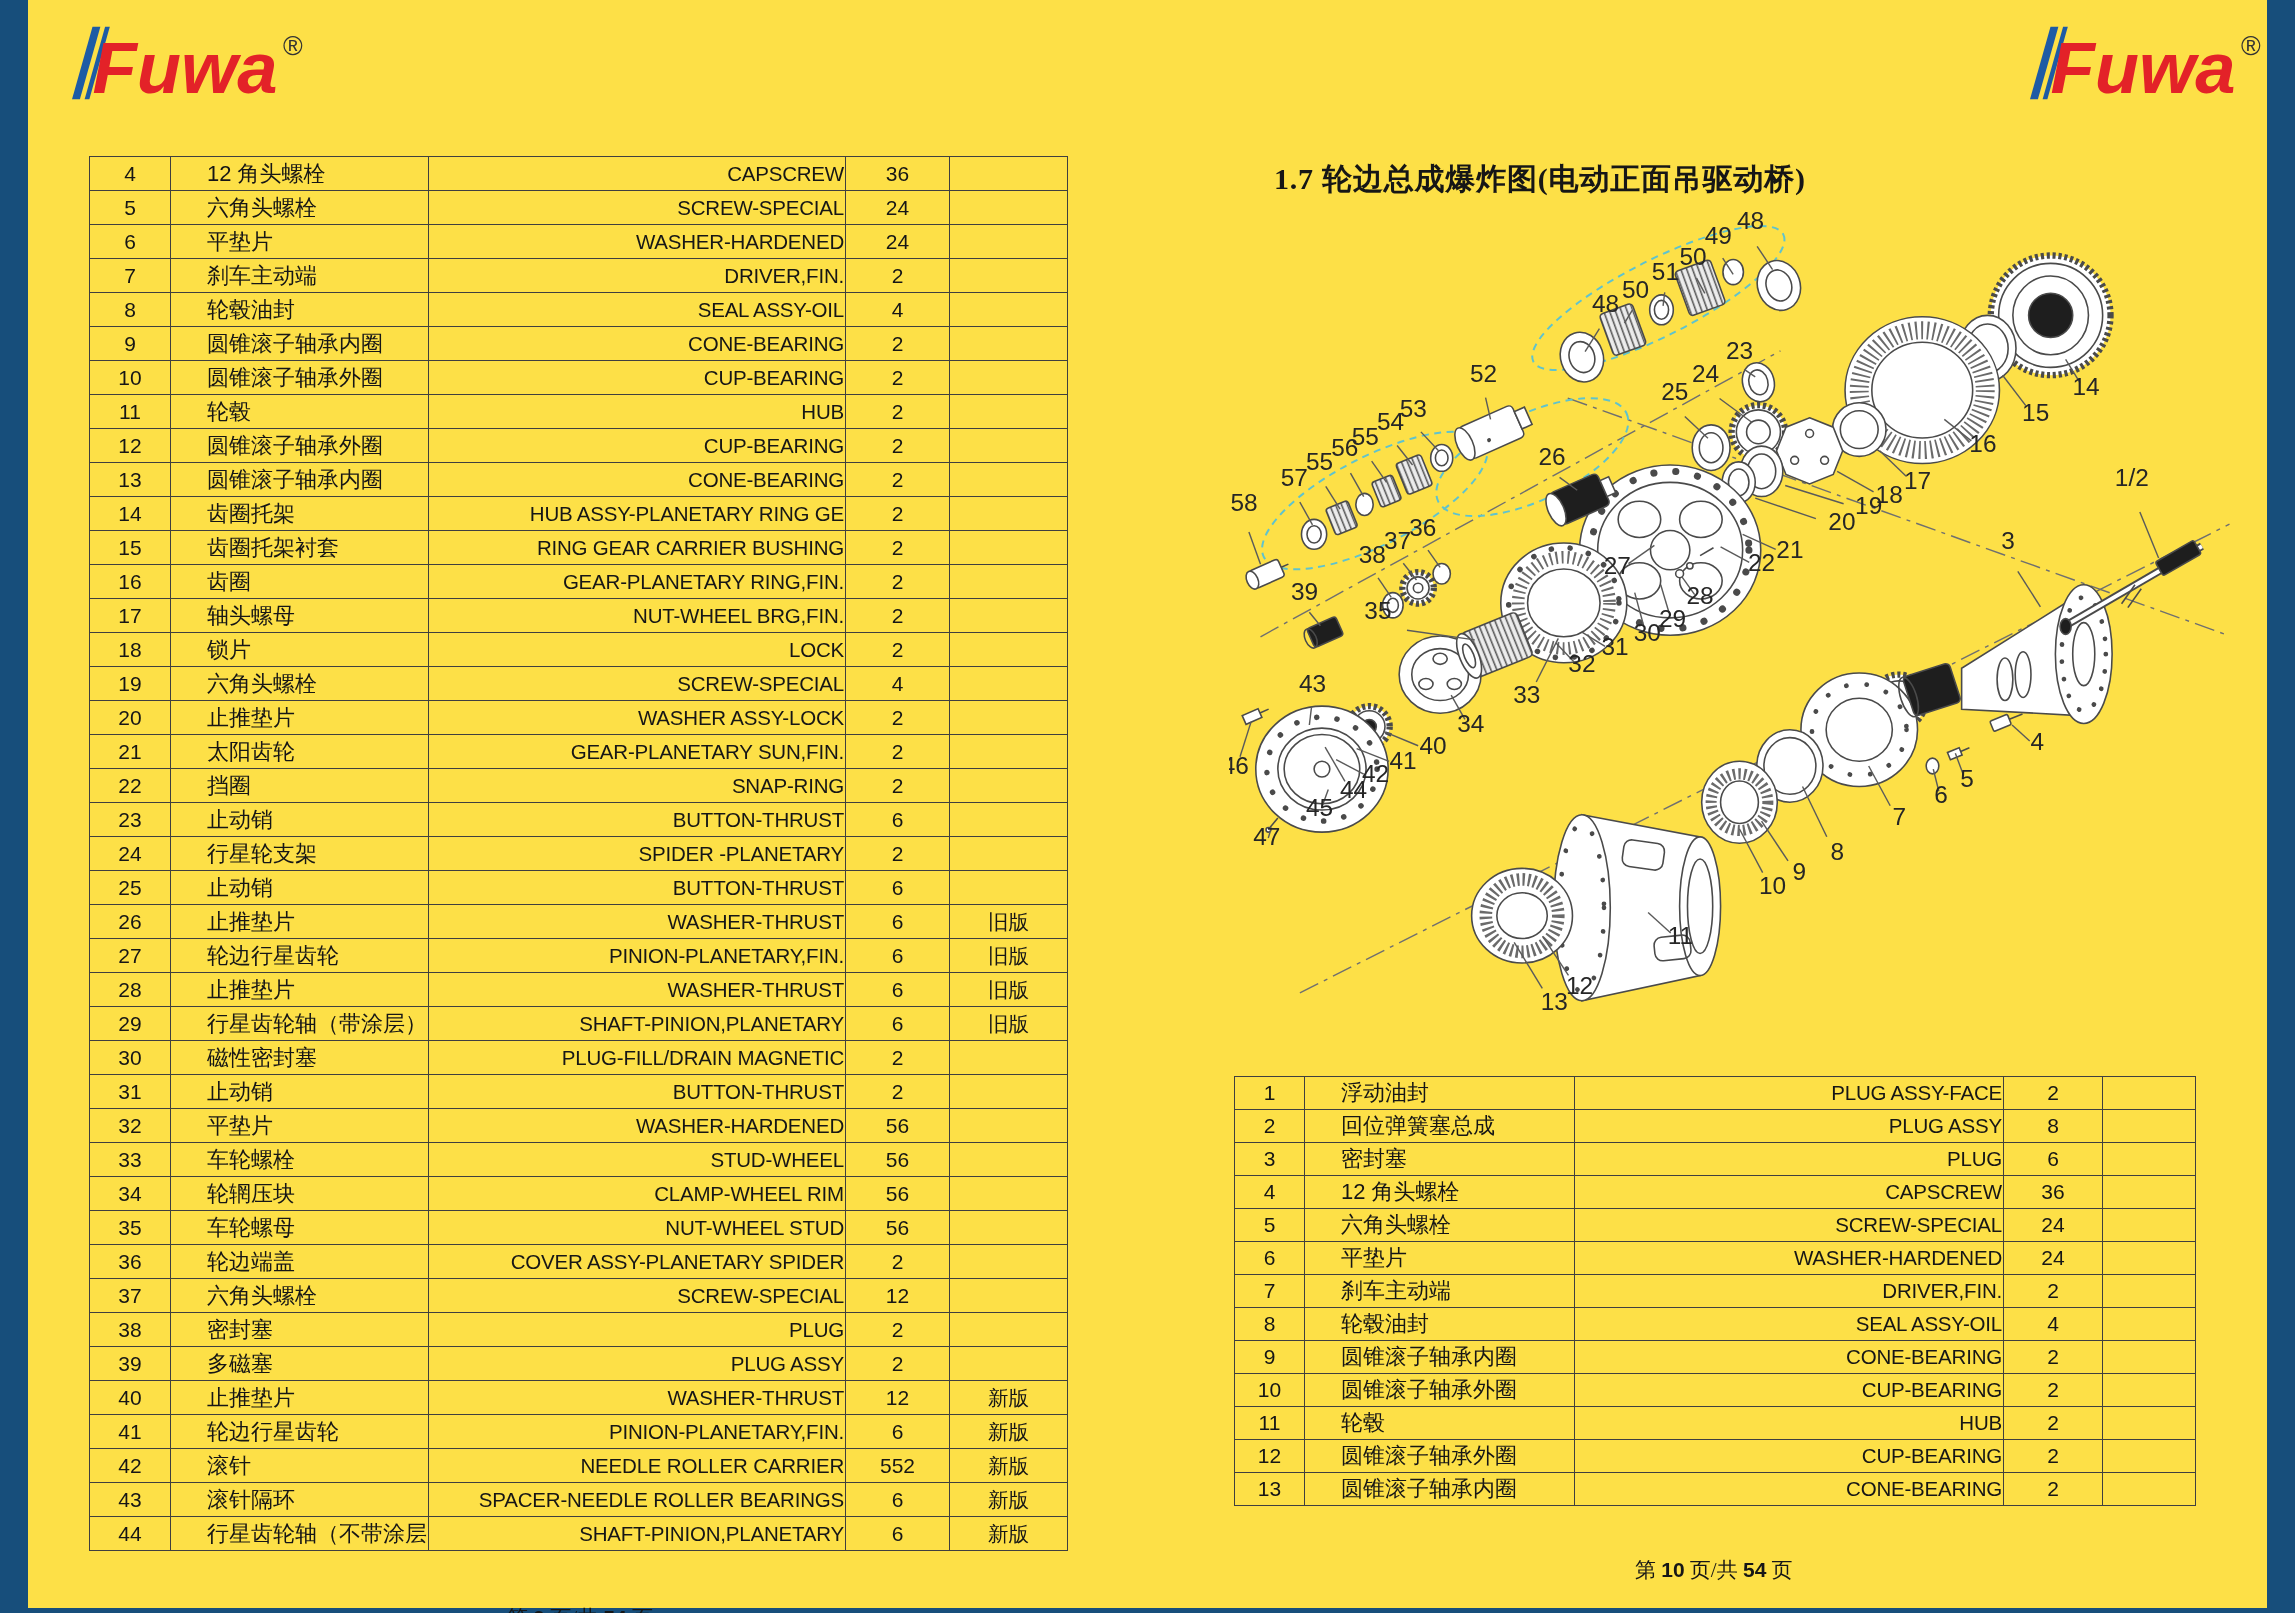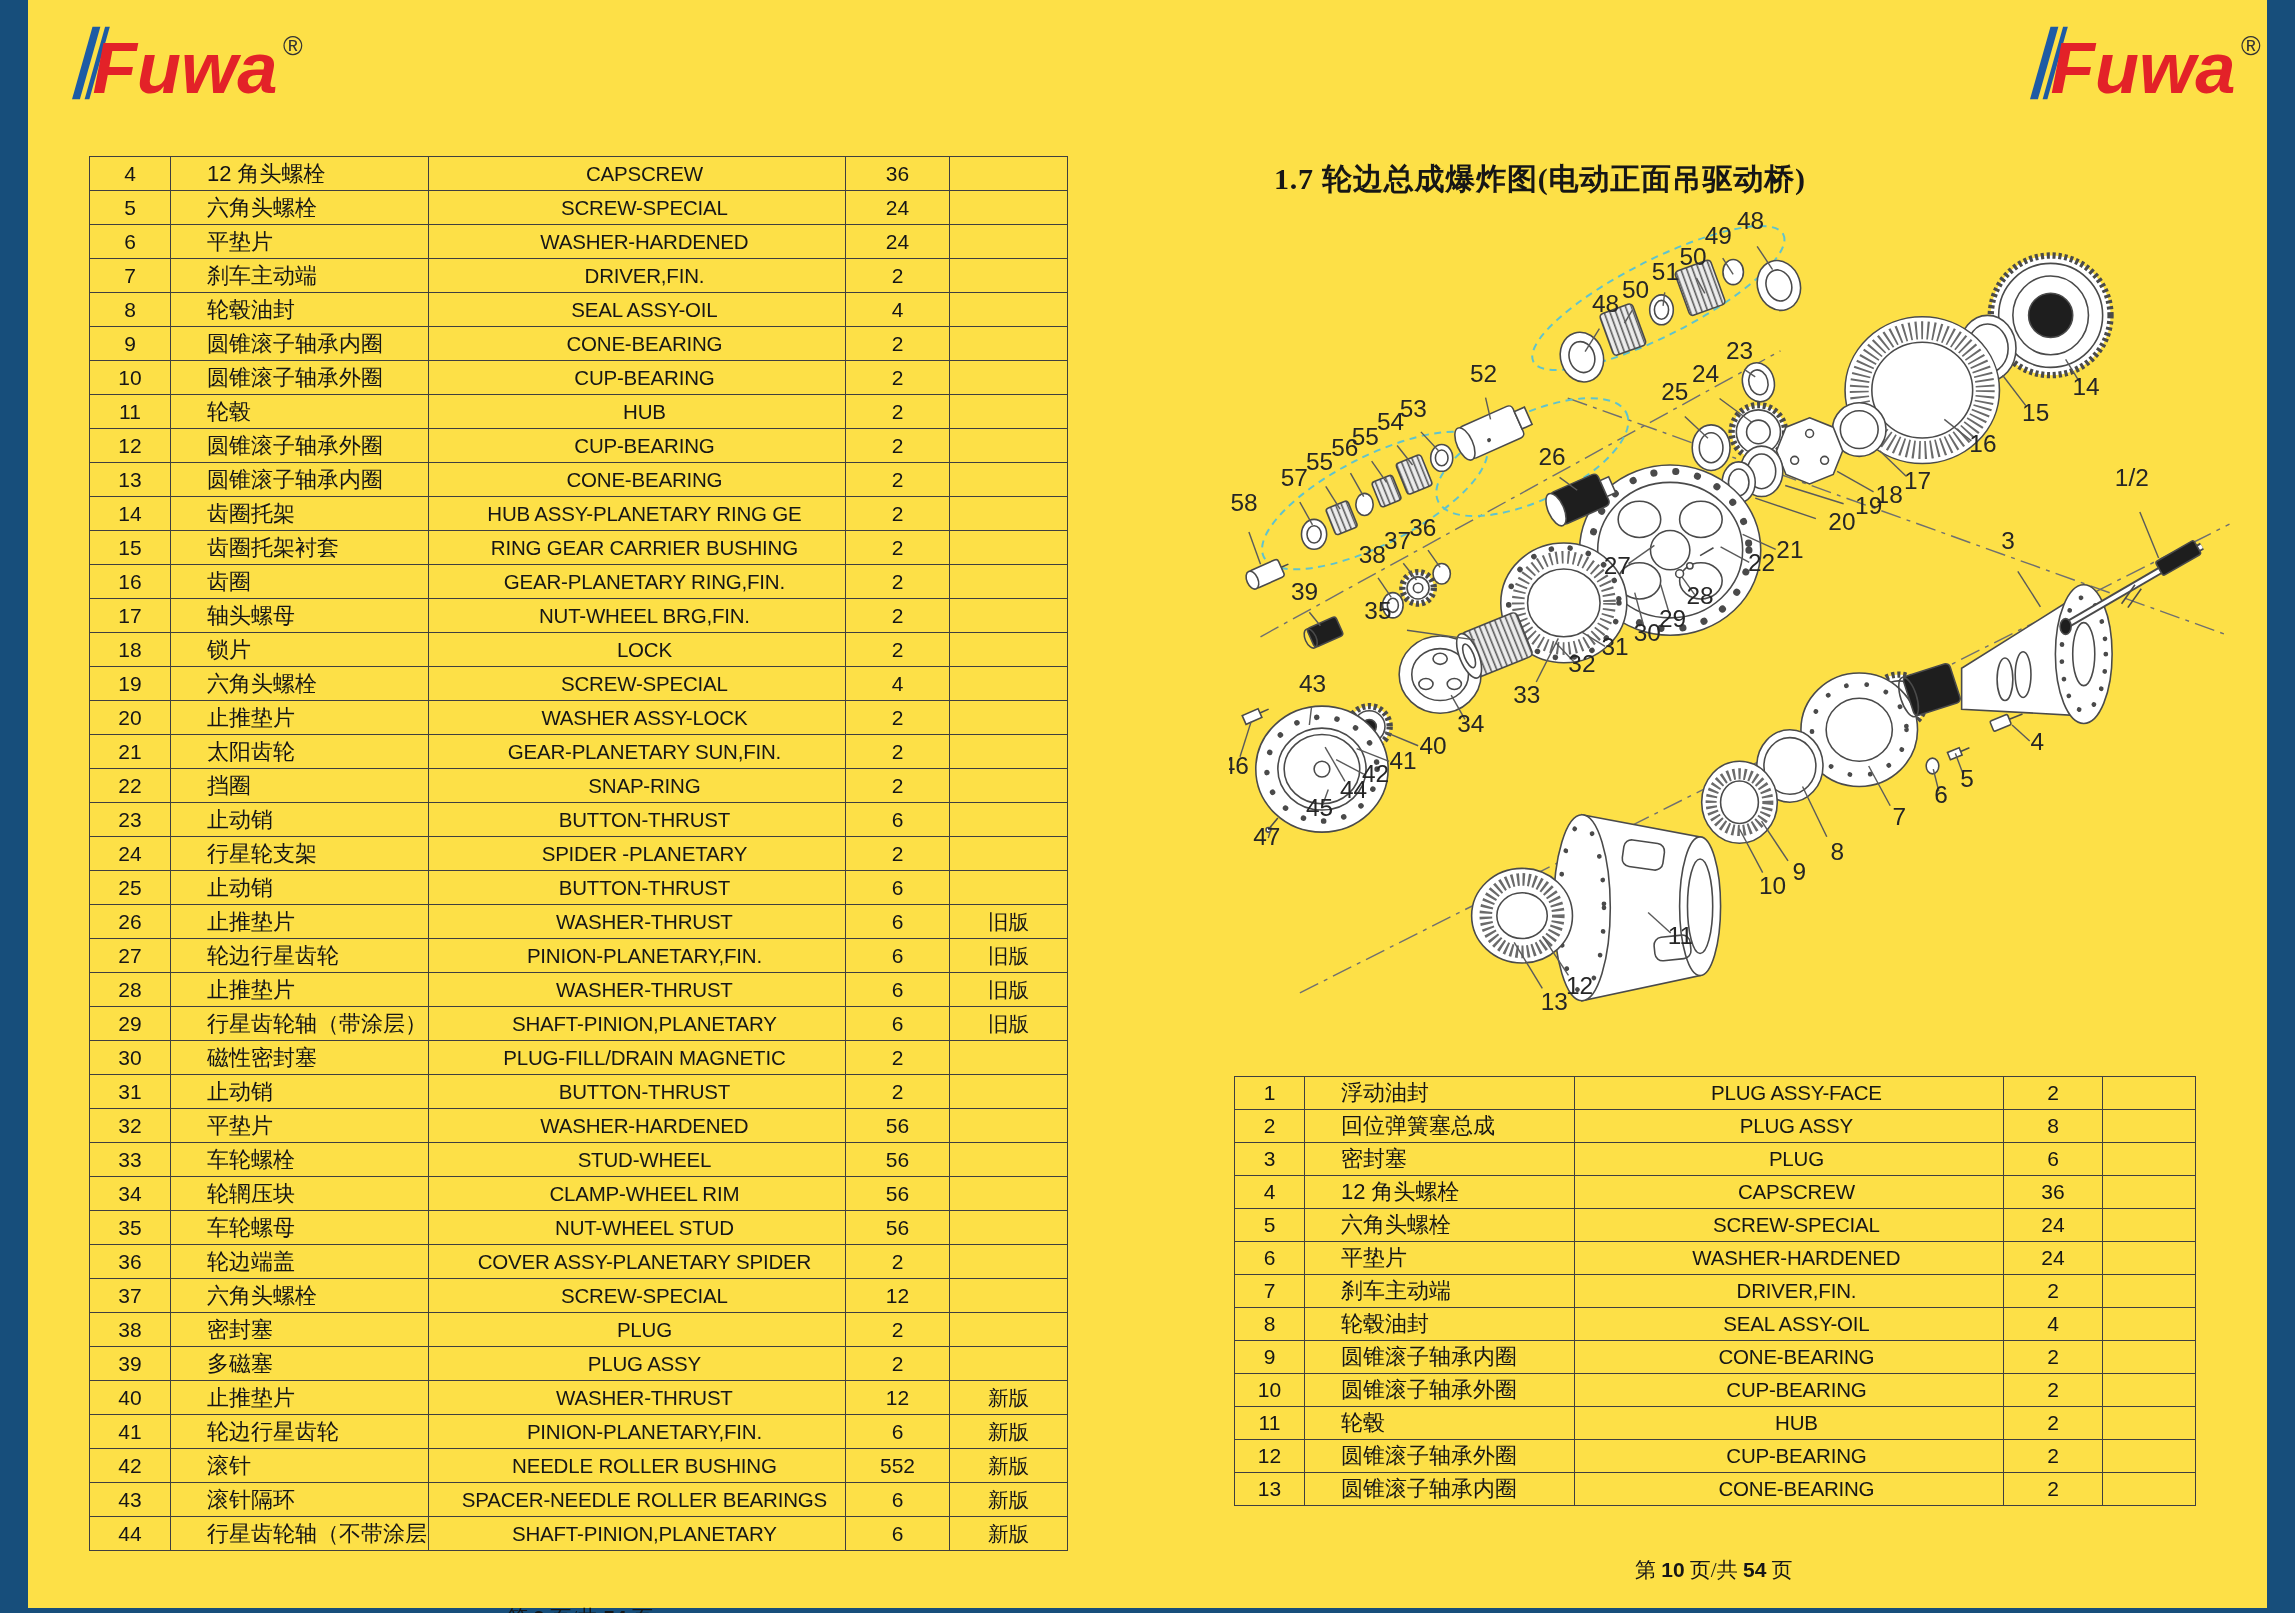--- a/index.html
+++ b/index.html
@@ -16,21 +16,21 @@
   #logo-left{left:61px;top:17.3px;}
   #logo-right{left:2019px;top:17.3px;}
 
   table{border-collapse:collapse;table-layout:fixed;}
   td,th{border:1.6px solid #3f3f3f;overflow:hidden;white-space:nowrap;font-weight:normal;}
 
   #left-table{position:absolute;left:89px;top:156px;width:979px;}
   #left-table td{height:31px;}
   td.c-no{ text-align:center;font-size:21px;}
   td.c-cn{ text-align:left;padding-left:36px;font-size:22px;font-family:Liberation Sans, sans-serif;}
-  td.c-en{ text-align:center;padding-left:15.8px;font-size:20.5px;letter-spacing:-0.2px;}
+  td.c-en{ text-align:right;padding-left:15.8px;font-size:20.5px;letter-spacing:-0.2px;}
   td.c-qty{text-align:center;font-size:21px;}
   td.c-note{text-align:center;font-size:20.5px;font-family:"Liberation Serif","DejaVu Serif",serif;}
 
   #right-title{position:absolute;left:1230px;top:159px;font-size:30px;font-weight:bold;
     font-family:"Liberation Serif","DejaVu Serif",serif;letter-spacing:0.8px;margin-left:44px;}
 
   #right-table{position:absolute;left:1234px;top:1076px;width:961px;}
   #right-table td.t-title{height:30px;text-align:center;font-size:23.6px;
     font-family:"Liberation Serif","DejaVu Serif",serif;}
   #right-table td.t-head{height:25px;text-align:center;font-size:23px;
@@ -348,21 +348,21 @@
         <tr>
           <td class="c-no">41</td>
           <td class="c-cn">轮边行星齿轮</td>
           <td class="c-en">PINION-PLANETARY,FIN.</td>
           <td class="c-qty">6</td>
           <td class="c-note">新版</td>
         </tr>
         <tr>
           <td class="c-no">42</td>
           <td class="c-cn">滚针</td>
-          <td class="c-en">NEEDLE ROLLER BUSHING</td>
+          <td class="c-en">NEEDLE ROLLER CARRIER</td>
           <td class="c-qty">552</td>
           <td class="c-note">新版</td>
         </tr>
         <tr>
           <td class="c-no">43</td>
           <td class="c-cn">滚针隔环</td>
           <td class="c-en">SPACER-NEEDLE ROLLER BEARINGS</td>
           <td class="c-qty">6</td>
           <td class="c-note">新版</td>
         </tr>

